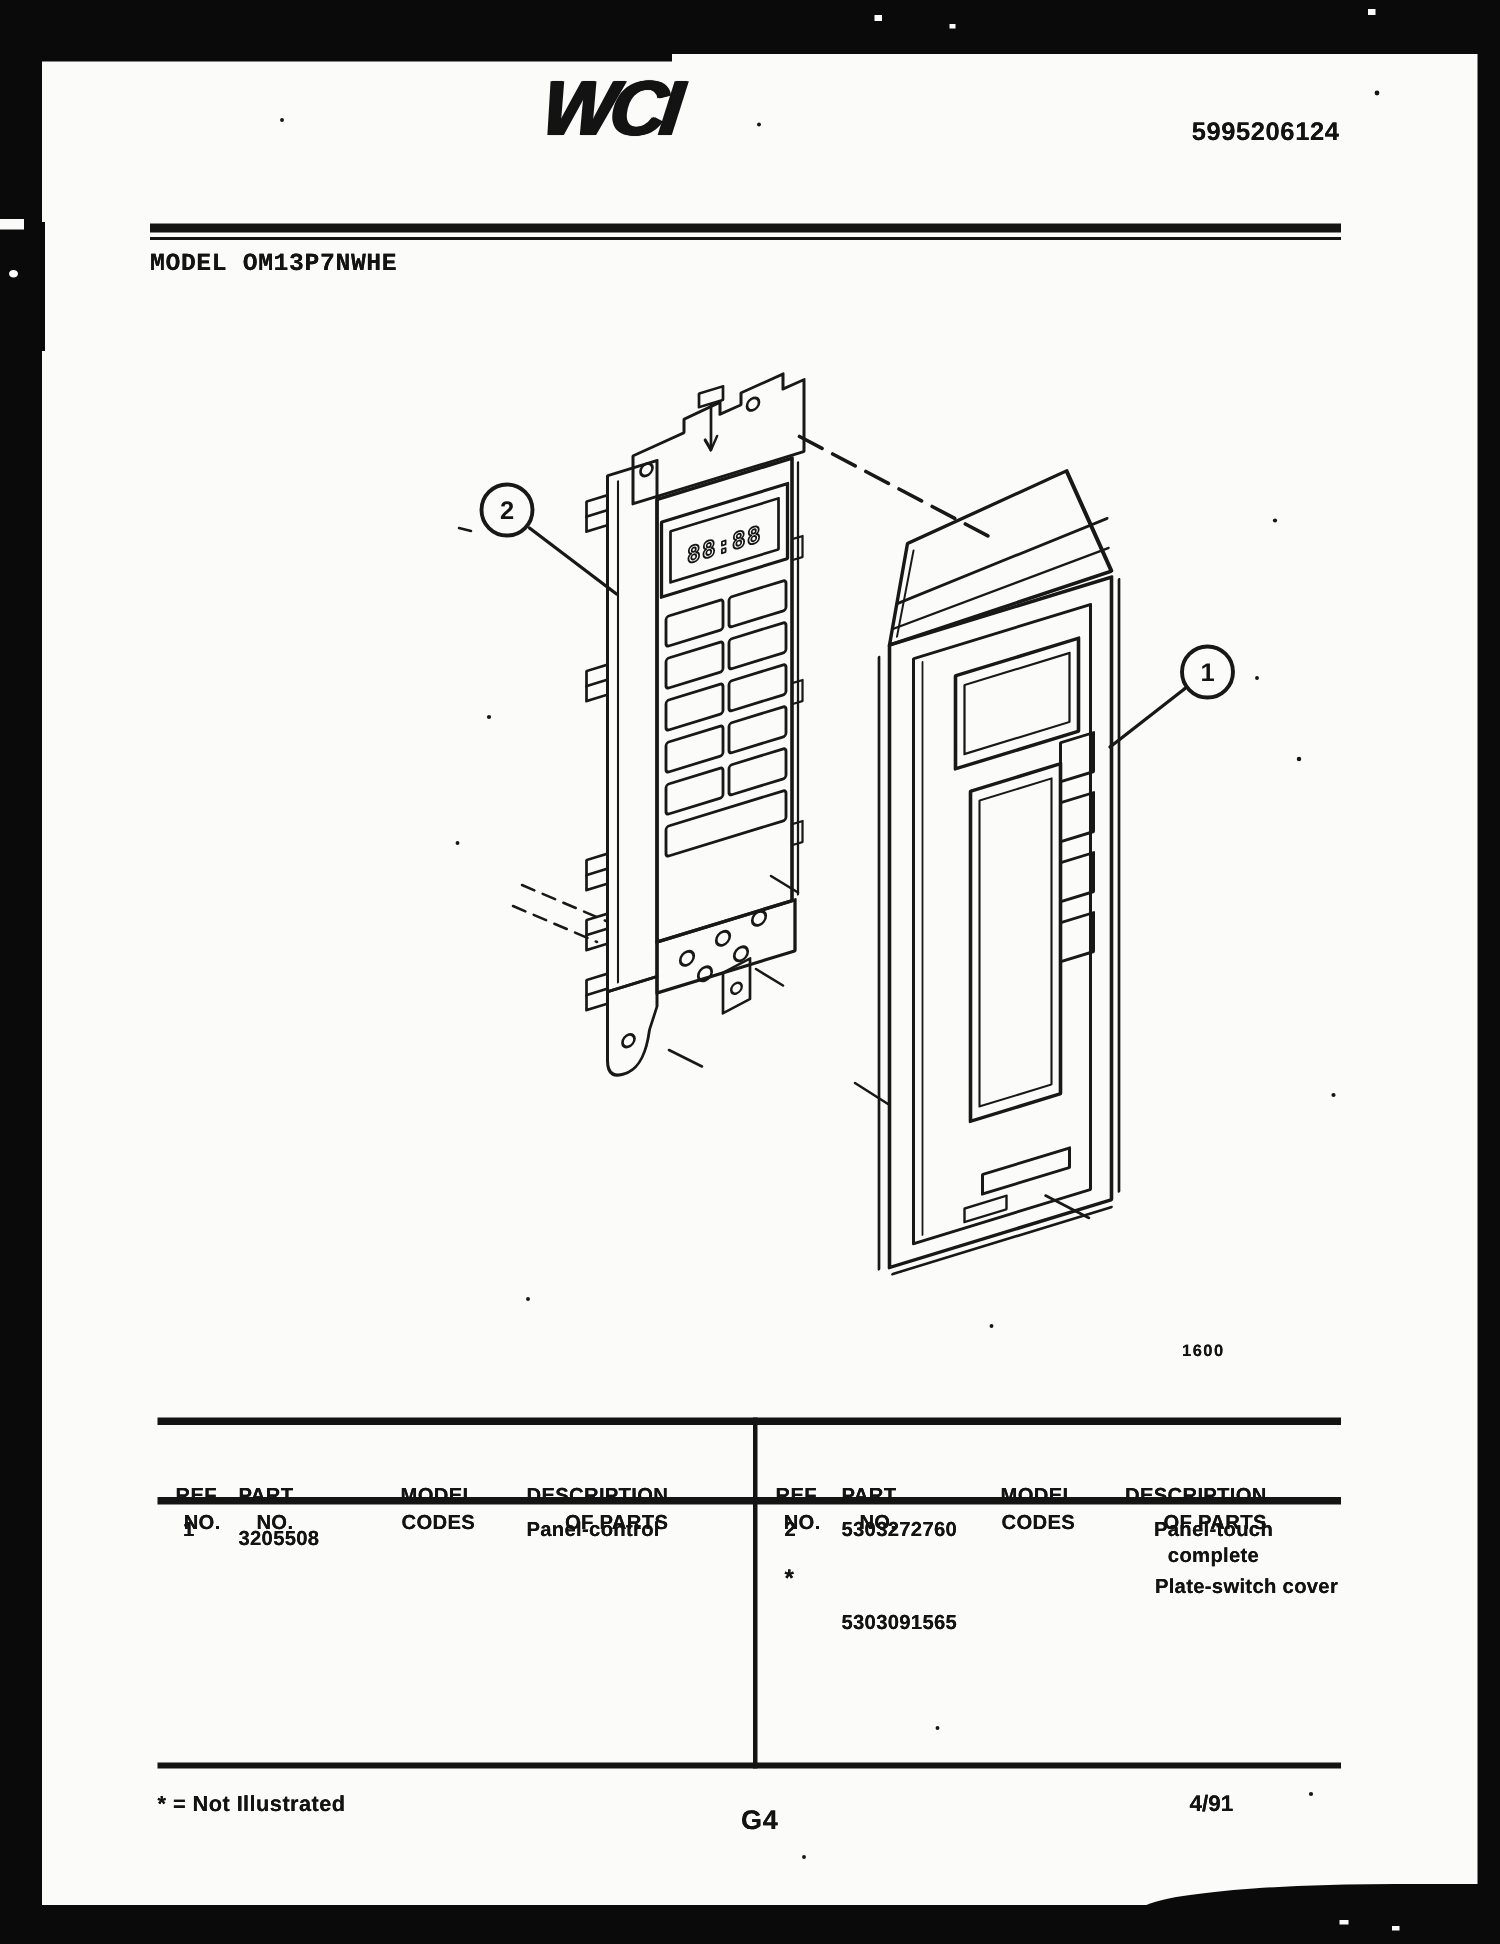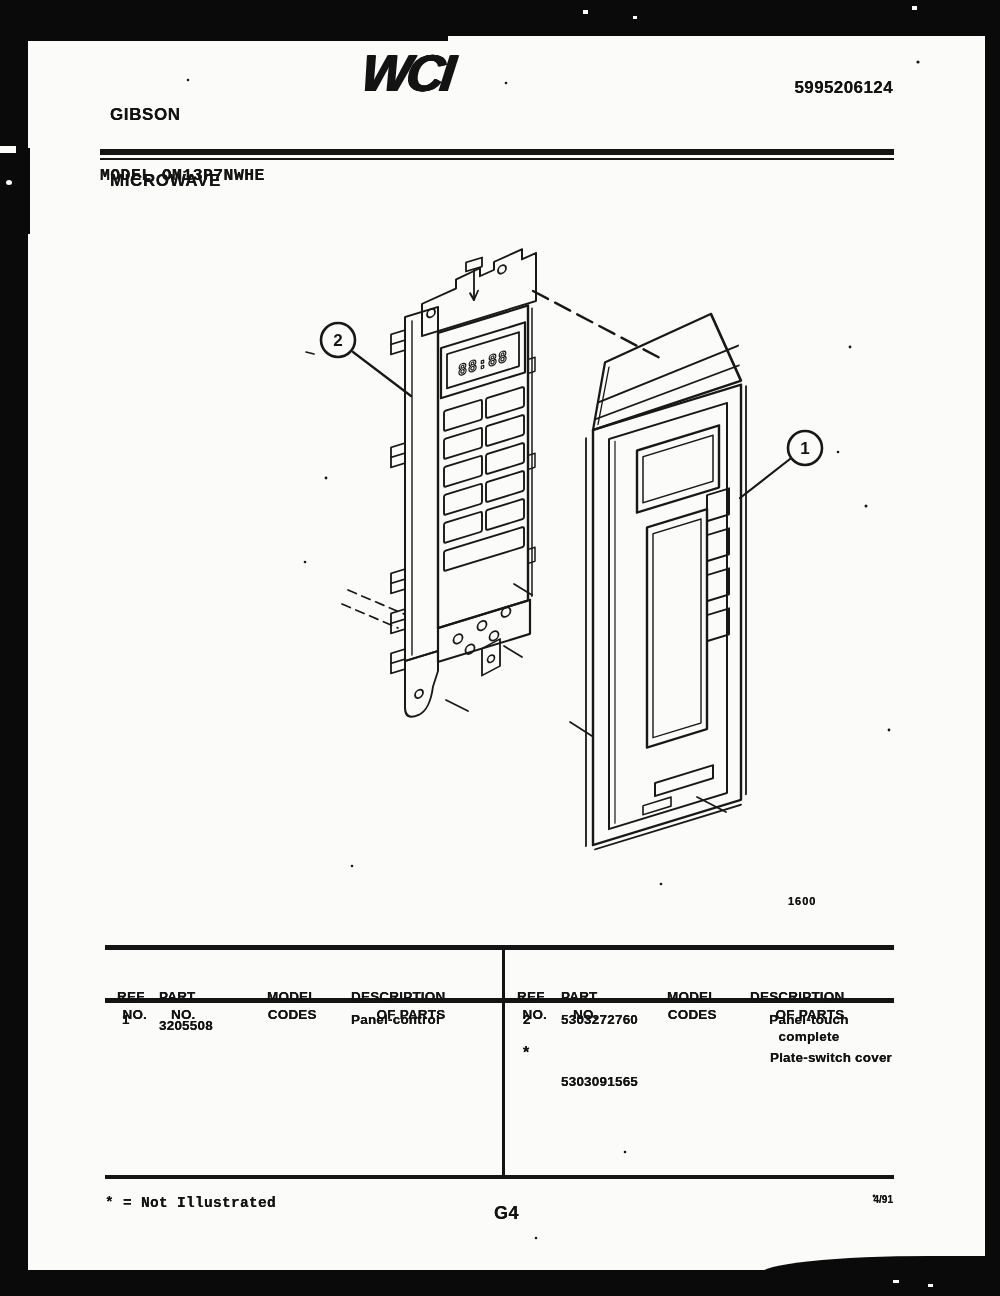--- a/index.html
+++ b/index.html
@@ -21,35 +21,31 @@
     text-shadow:1px 0 #131313,-1px 0 #131313,0 0 .5px #131313;
   }
   .cat-title{left:416px;top:42px;font-size:19px;letter-spacing:.2px;}
   .pub-num{left:765px;top:42px;width:100px;text-align:right;font-size:17px;letter-spacing:.4px;}
   .rule{background:#141414;}
   .model-line{left:72px;top:130px;font-size:16.5px;letter-spacing:.4px;font-family:Liberation Mono, monospace;}
   .section-ref{left:760px;top:859px;font-size:11px;letter-spacing:1px;}
   .th{font-size:13.5px;line-height:17.5px;letter-spacing:.2px;text-align:right;}
   .td{font-size:13.5px;line-height:17px;letter-spacing:.2px;}
   .wrapcell{white-space:normal;text-align:center;}
-  .foot-note{left:77px;top:1159px;font-size:14.5px;letter-spacing:.3px;font-family:Liberation Mono, monospace;}
+  .foot-note{left:77px;top:1159px;font-size:14.5px;letter-spacing:.3px;}
   .foot-page{left:0;top:1167px;width:957px;text-align:center;font-size:18px;letter-spacing:.5px;}
-  .foot-date{left:765px;top:1158px;width:100px;text-align:right;font-size:10px;}
+  .foot-date{left:765px;top:1158px;width:100px;font-size:15px;}
   .wmark{position:absolute;background:#fbfbf9;}
   svg{display:block;}
 </style>
 </head>
 <body>
 
 <div class="page">
 
-  <div class="abs t brand">
-    <div>GIBSON</div>
-    <div>MICROWAVE</div>
-  </div>
   <div class="abs t logo">WCI</div>
   <div class="abs t pub-num">5995206124</div>
 
   <div class="abs rule" style="left:72px;top:113px;width:794px;height:6px;"></div>
   <div class="abs rule" style="left:72px;top:122px;width:794px;height:2px;"></div>
 
   <div class="abs t model-line">MODEL OM13P7NWHE</div>
 
   <svg class="abs" style="left:0;top:0;" width="957" height="1234" viewBox="0 0 957 1234" role="img">
     <g transform="translate(-28,-36)" stroke="#181818" fill="none" stroke-width="2" stroke-linejoin="round" stroke-linecap="round">

